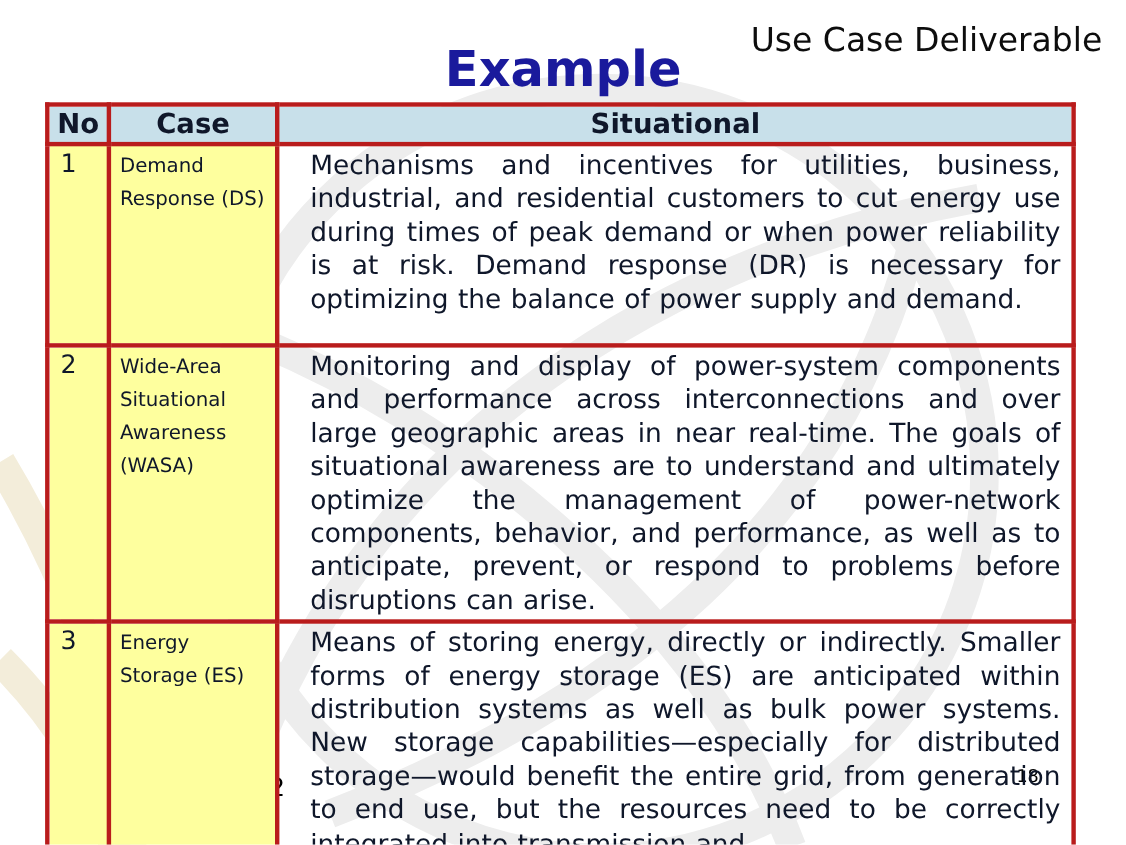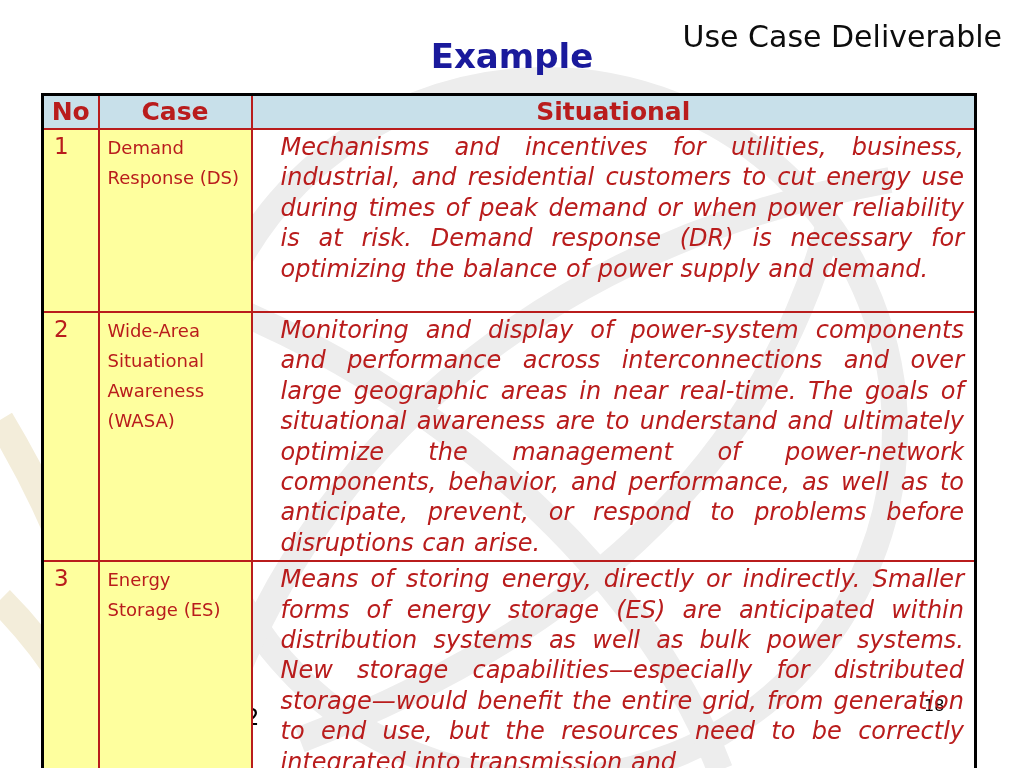--- a/index.html
+++ b/index.html
@@ -32,42 +32,42 @@
     font-size: 30px;
     color: #0d0d0d;
   }
   .slide-title {
     position: absolute;
     z-index: 2;
     top: 36px;
     left: 0;
     width: 1024px;
     text-align: center;
-    font-size: 34px;
+    font-size: 45px;
     font-weight: bold;
     color: #1a1a9c;
   }
   table.uc-table {
     position: absolute;
     z-index: 2;
     left: 41px;
     top: 93px;
     width: 933px;
     border-collapse: collapse;
     table-layout: fixed;
     border: 3px solid #000000;
   }
   .uc-table col.c-no    { width: 56px; }
   .uc-table col.c-title { width: 153px; }
   .uc-table col.c-desc  { width: 724px; }
   .uc-table td, .uc-table th {
-    border: 2px solid #b91c1c;
+    border: 4px solid #b91c1c;
     vertical-align: top;
     overflow: hidden;
-    color: #b91c1c;
+    color: #0f172a;
   }
   .uc-table th {
     background: #c8e0ea;
     height: 30px;
     font-size: 25px;
     font-weight: bold;
     text-align: center;
     padding: 1px 4px;
   }
   .uc-table td.cell-no {
@@ -81,21 +81,20 @@
     line-height: 30px;
     padding: 3px 4px 2px 8px;
   }
   .uc-table td.cell-desc {
     background: transparent;
     font-size: 24px;
     line-height: 30.4px;
     text-align: justify;
     padding: 2px 10px 2px 28px;
     word-spacing: 1px;
-    font-style: italic;
   }
   tr.row-1 { height: 183px; }
   tr.row-2 { height: 246px; }
   tr.row-3 { height: 310px; }
 </style>
 </head>
 <body>
 
 <div class="stage">
 

